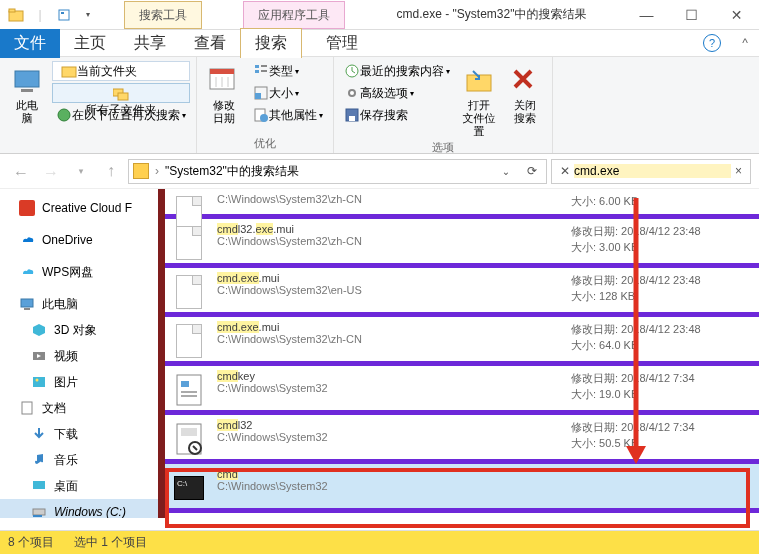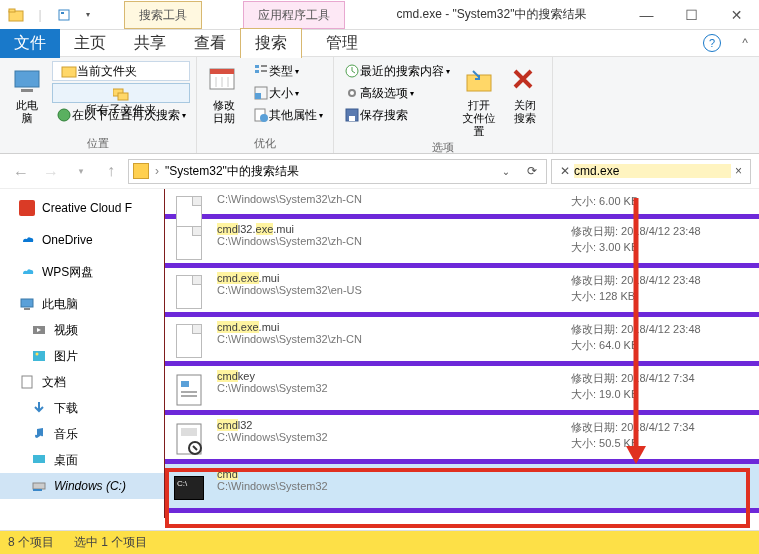--- a/index.html
+++ b/index.html
@@ -43,21 +43,21 @@
 .addr-box { flex: 1; border: 1px solid #ccc; height: 25px; display: flex; align-items: center; padding: 0 4px; gap: 6px; }
 .addr-icon { width:16px; height:16px; background:#ffd050; border:1px solid #d0a030; }
 .addr-text { font-size: 12px; flex: 1; }
 .addr-ctrl { width:20px; height:20px; display:flex; align-items:center; justify-content:center; color:#555; }
 .search-box { width: 200px; border: 1px solid #ccc; height: 25px; display: flex; align-items: center; padding: 0 4px; }
 .search-box input { border: none; outline: none; width: 100%; font-size: 12px; background: #fff4c0; }
 .search-x { padding: 0 4px; color: #555; }
 
 
 .main { display: flex; height: 330px; border-top:1px solid #eee; }
-.sidebar { width: 165px; border-right: 1px solid #7f1d1d; padding: 6px 0; overflow:hidden; }
+.sidebar { width: 165px; border-right: 7px solid #7f1d1d; padding: 6px 0; overflow:hidden; }
 .side-item { display: flex; align-items: center; gap: 6px; padding: 4px 8px 4px 18px; font-size: 12px; }
 .side-item.selected { background: #d0e4f5; font-style: italic; }
 .side-ico { width: 18px; height: 18px; display:flex; align-items:center; justify-content:center; }
 .spacer { height: 6px; }
 
 .results { flex: 1; overflow: hidden; position: relative; }
 .result-row { display: flex; align-items: flex-start; padding: 4px 8px; border-bottom: 5px solid #6d28d9; height:49px; }
 .result-row.selected { background: #cde6f7; }
 .result-ico { width: 32px; height: 40px; margin-right: 12px; display:flex; align-items:center; justify-content:center; }
 .result-info { flex: 1; }
@@ -152,21 +152,20 @@
           </div>
         <div class="ribbon-item">
             <span class="small-icon"><svg width="16" height="16">
                 <circle cx="8" cy="8" r="6" fill="#5ab060" stroke="#308038"></circle>
               </svg></span>
             <span>在以下位置再次搜索</span>
             <span style="font-size:8px;margin-left:2px">▾</span>
           </div>
       </div>
     </div>
-    <div class="group-label">位置</div>
   </div>
 
   <div class="group">
     <div class="group-body">
       <div class="big-btn">
         <span class="icon"><svg width="28" height="28">
               <rect x="2" y="4" width="24" height="20" fill="#fff" stroke="#888"></rect>
               <rect x="2" y="4" width="24" height="5" fill="#d85040"></rect>
               <line x1="8" y1="12" x2="8" y2="22" stroke="#ccc"></line>
               <line x1="14" y1="12" x2="14" y2="22" stroke="#ccc"></line>
@@ -308,20 +307,28 @@
           <svg width="16" height="16">
             <rect x="2" y="3" width="12" height="8" fill="#5aa0d8" stroke="#3a78a8"></rect>
             <rect x="5" y="12" width="6" height="2" fill="#888"></rect>
           </svg>
         </span>
         <span>此电脑</span>
       </div>
     <div class="side-item" style="padding-left:30px">
         <span class="side-ico">
           <svg width="16" height="16">
+            <path d="M8 2 L14 5 L14 11 L8 14 L2 11 L2 5 Z" fill="#40b8d8"></path>
+          </svg>
+        </span>
+        <span>3D 对象</span>
+      </div>
+    <div class="side-item" style="padding-left:30px">
+        <span class="side-ico">
+          <svg width="16" height="16">
             <rect x="2" y="4" width="12" height="8" fill="#888"></rect>
             <path d="M6 6 L10 8 L6 10 Z" fill="#fff"></path>
           </svg>
         </span>
         <span>视频</span>
       </div>
     <div class="side-item" style="padding-left:30px">
         <span class="side-ico">
           <svg width="16" height="16">
             <rect x="2" y="3" width="12" height="10" fill="#40b8d8"></rect>

